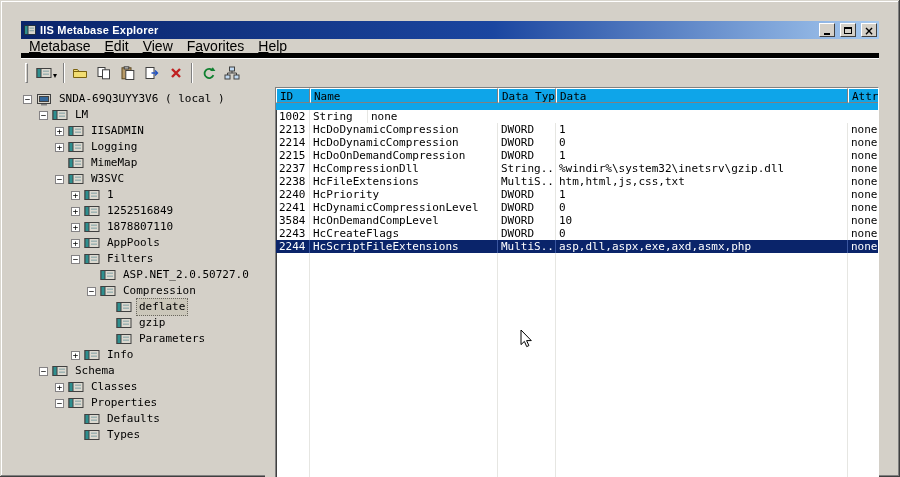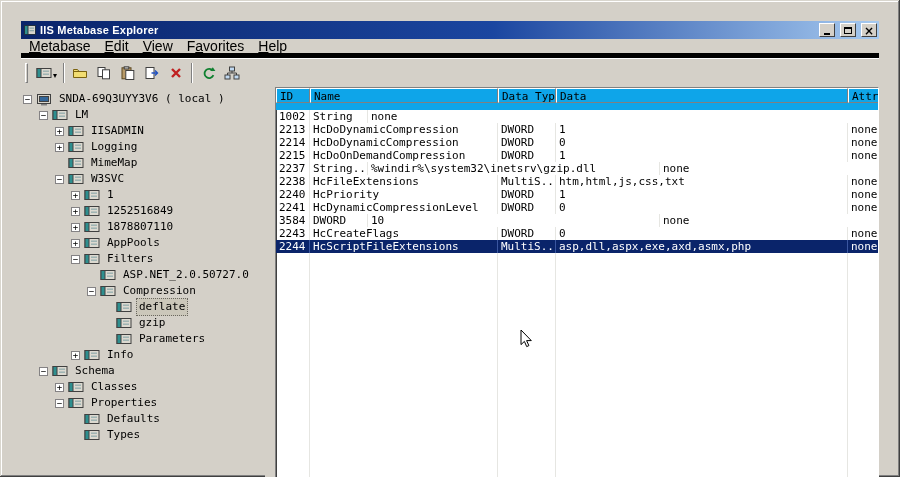--- a/index.html
+++ b/index.html
@@ -475,20 +475,21 @@
           </div>
           <div class="lv-row">
             <div class="cell w0">2215</div>
             <div class="cell w1">HcDoOnDemandCompression</div>
             <div class="cell w2">DWORD</div>
             <div class="cell w3">1</div>
             <div class="cell w4">none</div>
           </div>
           <div class="lv-row">
             <div class="cell w0">2237</div>
+            <div class="cell w1">HcCompressionDll</div>
             <div class="cell w2">String...</div>
             <div class="cell w3">%windir%\system32\inetsrv\gzip.dll</div>
             <div class="cell w4">none</div>
           </div>
           <div class="lv-row">
             <div class="cell w0">2238</div>
             <div class="cell w1">HcFileExtensions</div>
             <div class="cell w2">MultiS...</div>
             <div class="cell w3">htm,html,js,css,txt</div>
             <div class="cell w4">none</div>
@@ -502,20 +503,21 @@
           </div>
           <div class="lv-row">
             <div class="cell w0">2241</div>
             <div class="cell w1">HcDynamicCompressionLevel</div>
             <div class="cell w2">DWORD</div>
             <div class="cell w3">0</div>
             <div class="cell w4">none</div>
           </div>
           <div class="lv-row">
             <div class="cell w0">3584</div>
+            <div class="cell w1">HcOnDemandCompLevel</div>
             <div class="cell w2">DWORD</div>
             <div class="cell w3">10</div>
             <div class="cell w4">none</div>
           </div>
           <div class="lv-row">
             <div class="cell w0">2243</div>
             <div class="cell w1">HcCreateFlags</div>
             <div class="cell w2">DWORD</div>
             <div class="cell w3">0</div>
             <div class="cell w4">none</div>

